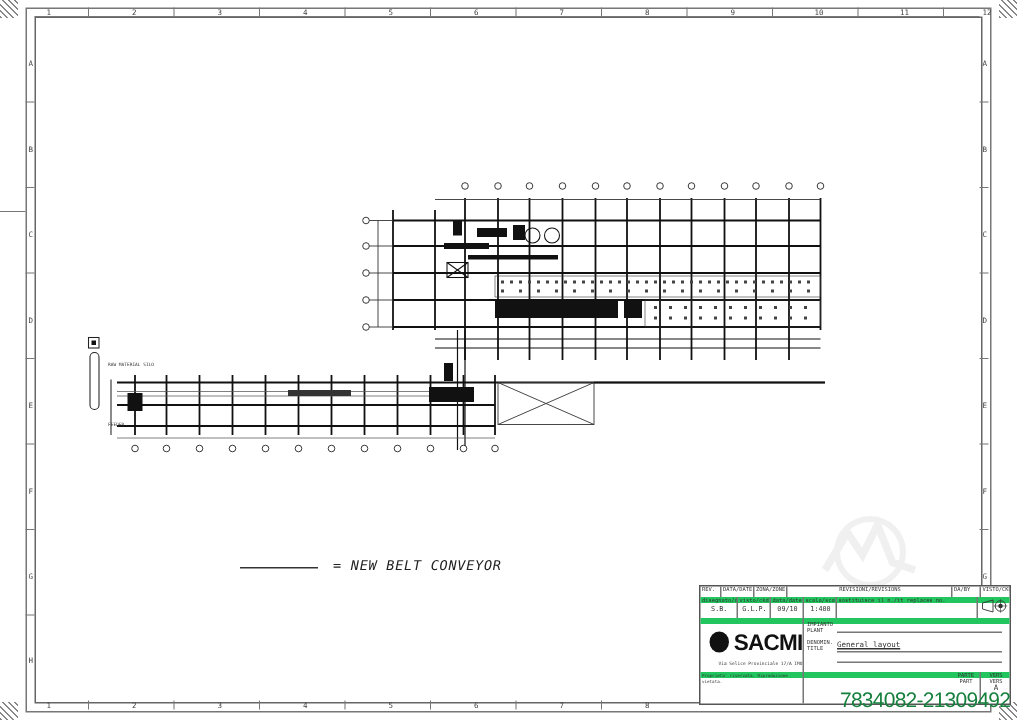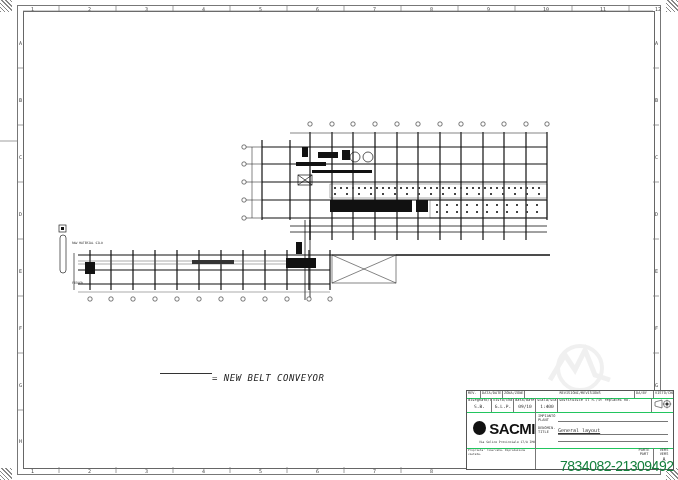--- a/index.html
+++ b/index.html
@@ -3,25 +3,25 @@
 <meta charset="utf-8">
 <style>
   html,body{margin:0;padding:0;background:#fff;}
   body{width:678px;height:480px;position:relative;overflow:hidden;font-family:"DejaVu Sans Mono",monospace;color:#222;}
   .sheet{position:absolute;left:0;top:0;width:678px;height:480px;}
   .frame-outer{position:absolute;left:17px;top:5px;width:642px;height:468px;border:1px solid #777;}
   .frame-inner{position:absolute;left:23px;top:11px;width:630px;height:456px;border:1px solid #666;}
   .hatch{position:absolute;width:12px;height:12px;background:repeating-linear-gradient(45deg,#888 0 1px,#fff 1px 3px);}
   .zone-label{position:absolute;font-size:5px;color:#444;}
   svg{position:absolute;left:0;top:0;}
-  .legend{position:absolute;left:160px;top:373px;display:flex;align-items:flex-start;gap:0;}
+  .legend{position:absolute;left:160px;top:373px;display:flex;align-items:center;gap:10px;}
   .legend-line{width:52px;height:1px;background:#333;}
   .legend-text{font-size:9px;font-style:italic;letter-spacing:0.5px;color:#222;}
   .title-block{position:absolute;left:466px;top:390px;width:206px;height:78px;border:1px solid #555;background:#fff;font-size:3.6px;color:#333;}
-  .tb-row{position:absolute;left:0;width:100%;border-bottom:1px solid #22c55e;}
+  .tb-row{position:absolute;left:0;width:100%;border-bottom:4px solid #22c55e;}
   .tb-cell{position:absolute;top:0;height:100%;border-right:1px solid #777;overflow:hidden;white-space:nowrap;padding-left:1px;box-sizing:border-box;}
   .logo{position:absolute;left:4px;top:30px;width:62px;height:22px;display:flex;align-items:center;gap:3px;}
   .logo-mark{width:14px;height:14px;border-radius:50%;background:#111;}
   .logo-text{font-family:"Liberation Sans",sans-serif;font-weight:bold;font-size:15px;color:#111;letter-spacing:-0.5px;}
   .watermark{position:absolute;left:540px;top:340px;width:80px;height:50px;opacity:0.12;}
   .code-num{position:absolute;left:560px;top:458px;font-family:Liberation Sans, sans-serif;font-size:14px;color:#15803d;letter-spacing:-0.5px;}
 </style>
 </head>
 <body>
 

